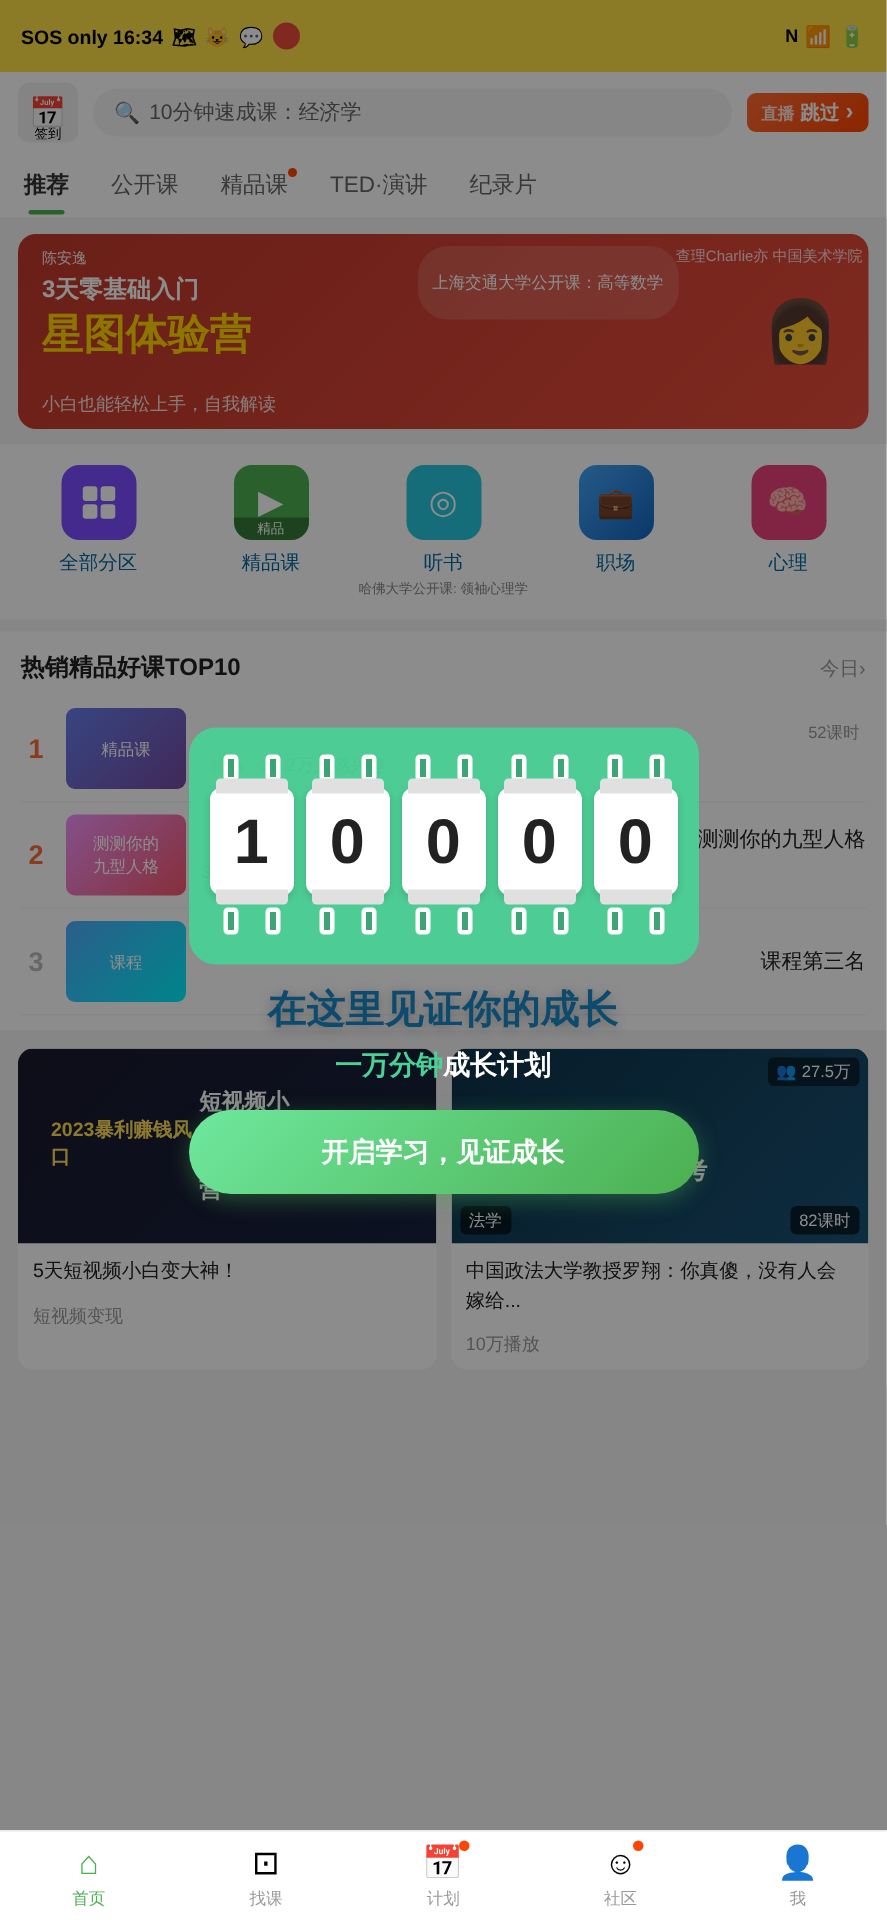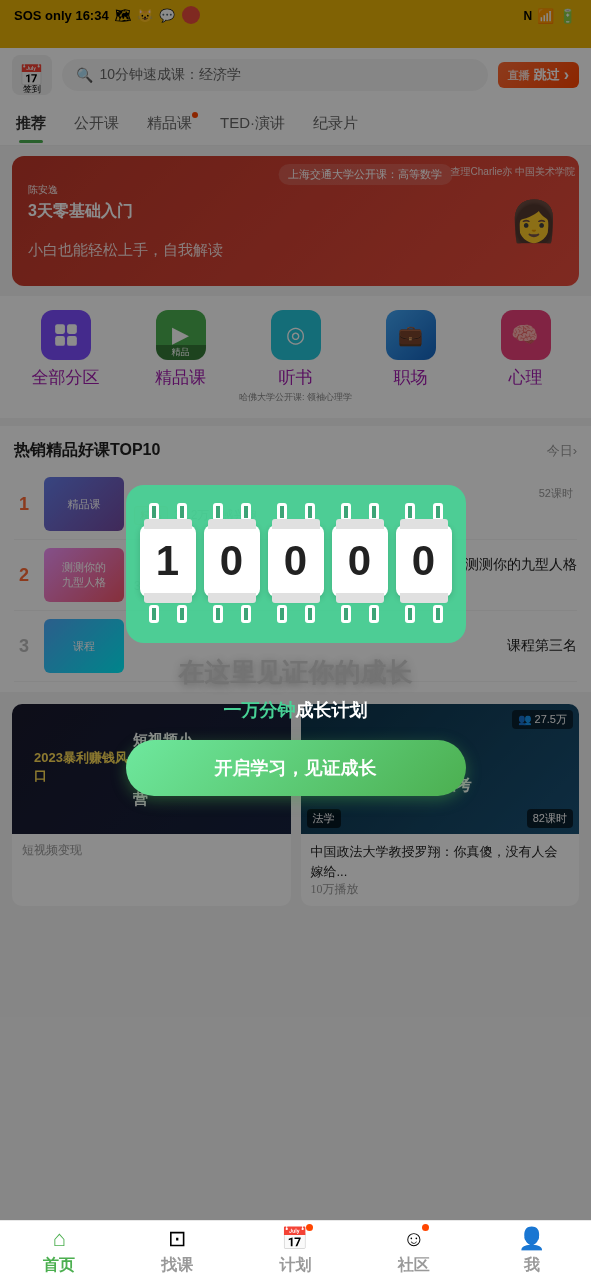--- a/index.html
+++ b/index.html
@@ -8,24 +8,24 @@
       width: 591px;
       min-height: 1280px;
       font-family: -apple-system, 'PingFang SC', 'Helvetica Neue', sans-serif;
       background: #f5f5f5;
       position: relative;
       overflow-x: hidden;
     }
 
     
     .status-bar {
-      background: #eab308;
+      background: #fde047;
       display: flex;
       justify-content: space-between;
-      align-items: flex-end;
+      align-items: center;
       padding: 24px 14px;
       font-size: 13px;
       font-weight: 600;
       height: 40px;
     }
     .status-left { display: flex; align-items: center; gap: 6px; }
     .status-right { display: flex; align-items: center; gap: 5px; }
 
     
     .header {
@@ -121,21 +121,21 @@
       height: 130px;
       position: relative;
       display: flex;
       align-items: center;
       padding: 16px;
     }
     .banner-text { color: #fff; }
     .banner-subtitle { font-size: 10px; opacity: 0.9; margin-bottom: 4px; }
     .banner-title { font-size: 26px; font-weight: 900; }
     .banner-title span { color: #FFD700; }
-    .banner-desc { font-size: 15px; opacity: 0.85; margin-top: 19px; }
+    .banner-desc { font-size: 12px; opacity: 0.85; margin-top: 19px; }
     .banner-person {
       position: absolute;
       right: 20px;
       top: 50%;
       transform: translateY(-50%);
       font-size: 40px;
     }
     .banner-corner {
       position: absolute;
       top: 8px;
@@ -168,21 +168,21 @@
       align-items: center;
       justify-content: center;
       font-size: 24px;
       position: relative;
     }
     .cat-icon.purple { background: #7c4dff; }
     .cat-icon.green { background: #4CAF50; }
     .cat-icon.teal { background: #26C6DA; }
     .cat-icon.blue { background: #42A5F5; }
     .cat-icon.pink { background: #EC407A; }
-    .cat-label { font-size: 17px; color: #a21caf; }
+    .cat-label { font-size: 13px; color: #0369a1; }
 
     
     .section-header {
       display: flex;
       justify-content: space-between;
       align-items: center;
       padding: 14px 14px 8px;
       background: #fff;
     }
     .section-title { font-size: 16px; font-weight: bold; color: #222; }
@@ -276,21 +276,21 @@
       color: #fff;
       font-size: 11px;
       padding: 2px 6px;
       border-radius: 4px;
       display: flex;
       align-items: center;
       gap: 3px;
     }
     .card-info { padding: 8px 10px; }
     .card-title { font-size: 13px; color: #222; line-height: 1.5; }
-    .card-sub { font-size: 12px; color: #999; margin-top: 0; font-family: Liberation Serif, serif; }
+    .card-sub { font-size: 12px; color: #999; margin-top: 12px; }
 
     
     .overlay {
       position: absolute;
       top: 0;
       left: 0;
       width: 100%;
       height: 100%;
       background: rgba(0,0,0,0.45);
       display: flex;
@@ -364,21 +364,21 @@
     .ring {
       width: 10px;
       height: 18px;
       border: 3px solid #fff;
       border-radius: 3px;
       background: rgba(0,0,0,0.2);
     }
 
     
     .slogan-text {
-      color: #737373;
+      color: #0c4a6e;
       font-size: 26px;
       font-weight: 900;
       text-shadow: 0 2px 8px rgba(0,0,0,0.3);
       margin: 12px 0 8px;
       text-align: left;
     }
     .slogan-sub {
       color: #48d296;
       font-size: 18px;
       font-weight: bold;
@@ -418,21 +418,21 @@
     .nav-item {
       flex: 1;
       display: flex;
       flex-direction: column;
       align-items: center;
       justify-content: center;
       gap: 3px;
       cursor: pointer;
     }
     .nav-item .nav-icon { font-size: 22px; }
-    .nav-item .nav-label { font-size: 16px; color: #999; font-weight: bold; }
+    .nav-item .nav-label { font-size: 11px; color: #999; }
     .nav-item.active .nav-label { color: #4CAF50; }
     .nav-item.active .nav-icon { color: #4CAF50; }
     .nav-dot {
       position: relative;
     }
     .nav-dot::after {
       content: '';
       position: absolute;
       top: -2px;
       right: -4px;
@@ -519,26 +519,29 @@
       <span>纪录片</span>
     </div>
   </div>
 
   <div class="banner">
     <div class="banner-text">
       <div class="banner-subtitle">陈安逸</div>
       <div style="display:flex;align-items:baseline;gap:4px;">
         <span class="banner-title" style="font-size:16px;">3天零基础入门</span>
       </div>
+      <div class="banner-title">
+        <span style="color:#FFD700;font-size:28px;font-weight:900;">星图体验营</span>
+      </div>
       <div class="banner-desc">小白也能轻松上手，自我解读</div>
     </div>
     <div class="banner-person">👩</div>
     <div class="banner-corner" style="font-size:10px;text-align:right;line-height:1.5;">查理Charlie亦 中国美术学院</div>
 
-    <div style="position:absolute;top:8px;left:50%;transform:translateX(-10%);background:rgba(255,255,255,0.15);border-radius:20px;padding:3px 10px;font-size:11px;color:#fff;">上海交通大学公开课：高等数学</div>
+    <div style="position:absolute;top:8px;left:50%;transform:translateX(-10%);background:rgba(255,255,255,0.15);border-radius:20px;padding:17px 10px;font-size:11px;color:#fff;">上海交通大学公开课：高等数学</div>
   </div>
 
   <div class="category-grid">
     <div class="category-item">
       <div class="cat-icon purple">
         <svg width="26" height="26" viewBox="0 0 24 24" fill="white">
           <rect x="2" y="2" width="9" height="9" rx="2"></rect>
           <rect x="13" y="2" width="9" height="9" rx="2"></rect>
           <rect x="2" y="13" width="9" height="9" rx="2"></rect>
           <rect x="13" y="13" width="9" height="9" rx="2"></rect>
@@ -629,20 +632,21 @@
 
     <div class="course-card">
       <div class="card-thumb">
         <div class="card-thumb-bg red thumb-card1">
           <div style="color:#ffdd57;font-weight:bold;font-size:13px;margin-bottom:4px;">2023暴利赚钱风口</div>
           <div style="color:#fff;font-size:15px;font-weight:900;line-height:1.3;">短视频小白<br>赚钱特训营</div>
           <div style="color:#aaa;font-size:10px;margin-top:6px;">副业 一部 0基础<br>赚钱 手机 初学</div>
         </div>
       </div>
       <div class="card-info">
+        <div class="card-title">5天短视频小白变大神！</div>
         <div class="card-sub">短视频变现</div>
       </div>
     </div>
 
     <div class="course-card">
       <div class="card-thumb">
         <div class="card-thumb-bg blue thumb-card2">
           <div style="text-align:center;color:#fff;">
             <div style="font-size:24px;margin-bottom:4px;">⚖</div>
             <div style="font-size:16px;font-weight:bold;">厚大法考</div>

